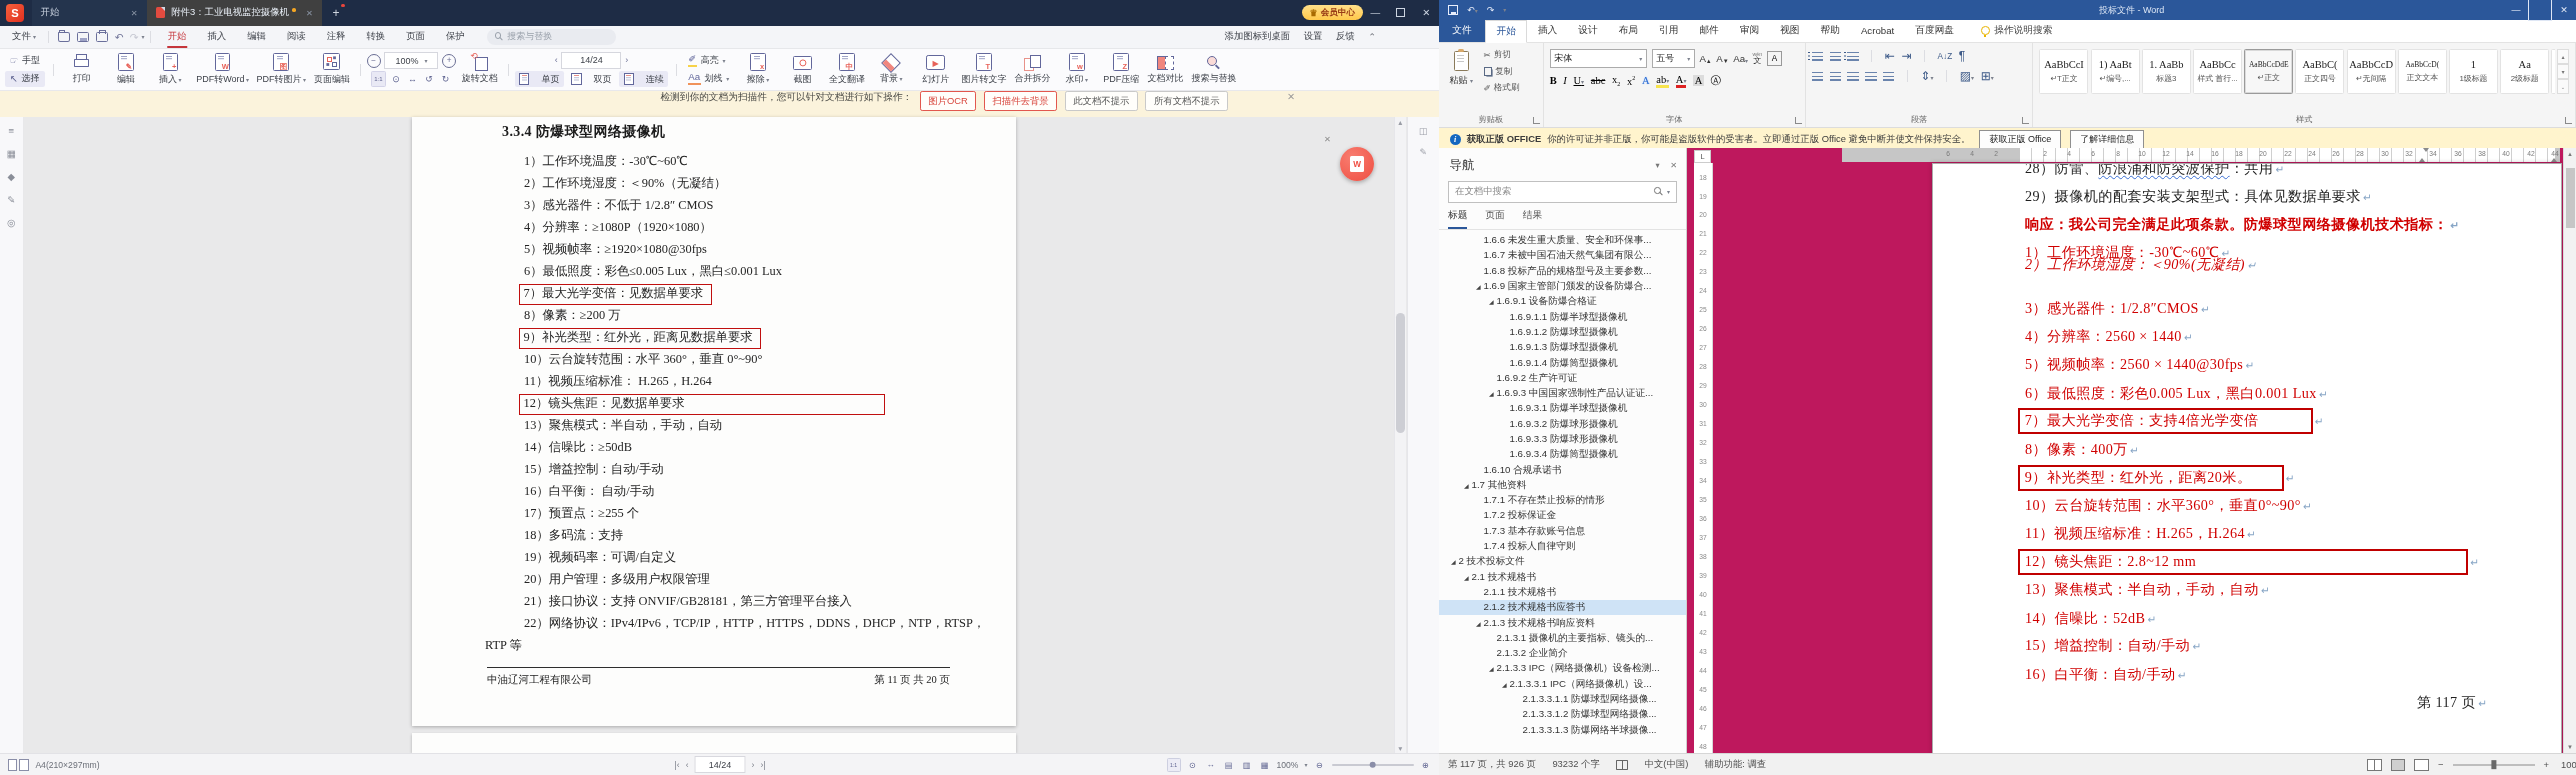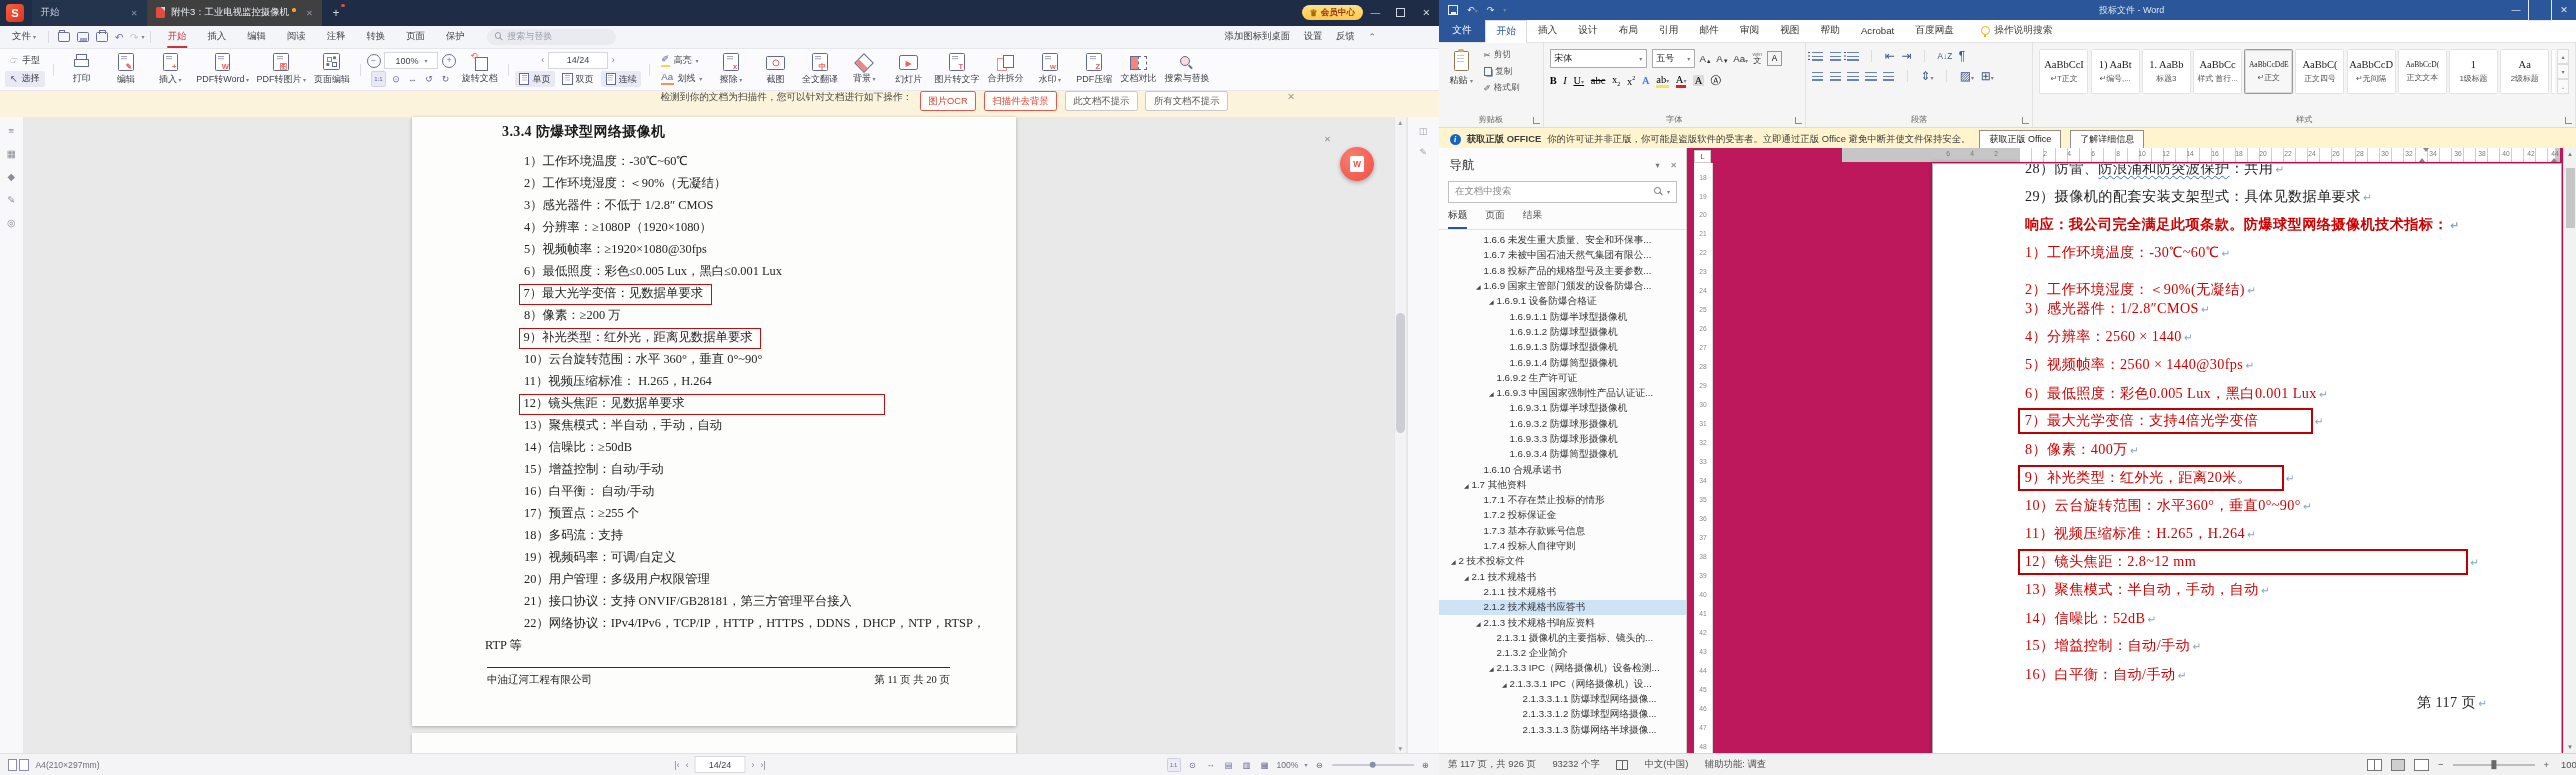--- a/index.html
+++ b/index.html
@@ -94,21 +94,21 @@
   .circ{width:12px;height:12px;border:1px solid #6a6e94;border-radius:50%;display:flex;align-items:center;justify-content:center;
     font-size:8.2px;color:#6a6e94;line-height:1}
   .zbox{width:52px;height:15px;border:0.7px solid #d6d7de;background:#fff;display:flex;align-items:center;justify-content:center;
     gap:6px;font-size:9px;color:#3e424a}
   .minirow{display:flex;align-items:center;gap:3px}
   .minib{min-width:13.5px;height:13.5px;display:flex;align-items:center;justify-content:center;font-size:9px;color:#5f6491;border-radius:1.5px}
   .minib.sel{background:#e9e9f5;border:0.7px solid #d3d3e8;font-size:6px}
   .pgbox{width:58px;height:15px;border:0.7px solid #d6d7de;background:#fff;display:flex;align-items:center;justify-content:center;
     font-size:9px;color:#3e424a}
   .navarr{font-size:9px;color:#6a6e94}
-  .vmode{display:flex;align-items:center;gap:3px;font-size:9px;color:#3e424a;padding:1.5px 4.5px;border-radius:2.2px}
+  .vmode{display:flex;align-items:center;gap:12px;font-size:9px;color:#3e424a;padding:1.5px 4.5px;border-radius:2.2px}
   .vmode.sel{background:#e9e9f5}
   .vmico{width:8.2px;height:10.5px;border:1px solid #62679b;position:relative;background:#fff}
   .vmico::after{content:"";position:absolute;left:1.5px;top:1.5px;right:1.5px;height:1.1px;background:#e8928a;box-shadow:0 2.2px 0 #b9bdd6,0 4.5px 0 #b9bdd6}
 
   
   .wps-notice{position:relative;height:27px;background:#fbf3dc;display:flex;align-items:flex-start;justify-content:flex-end;
     gap:7.5px;font-size:9.7px;color:#4a4a46;padding-right:211px}
   .nbtn{height:18px;padding:0 7.5px;background:#fffefb;border-radius:2.2px;font-size:9.4px;display:flex;align-items:center}
   .nbtn.red{border:0.7px solid #e2574e;color:#d8453c}
   .nbtn.grey{border:0.7px solid #c9c9c9;color:#595959}
@@ -981,21 +981,21 @@
         <i style="left: 664px;">40</i>
         <i style="left: 689px;">42</i>
         <i style="left: 713px;">44</i>
       </div>
 
     <div class="wpage" id="w-page">
         <div class="dline black" style="top: -5.2px;"><span>28）防雷、</span><span class="wavy">防浪涌和防突波保护</span><span>：共用</span><span class="pmark">↵</span></div>
         <div class="dline black" style="top: 22.5px;"><span>29）摄像机的配套安装支架型式：具体见数据单要求</span><span class="pmark">↵</span></div>
         <div class="dline red bold" style="top: 51px;"><span>响应：我公司完全满足此项条款。防爆球型网络摄像机技术指标：</span><span class="pmark">↵</span></div>
         <div class="dline red" style="top: 79px;"><span>1）工作环境温度：-30℃~60℃</span><span class="pmark">↵</span></div>
-        <div class="dline red" style="top: 116px;"><span>2）工作环境湿度：＜90%(无凝结)</span><span class="pmark">↵</span></div>
+        <div class="dline red" style="top: 91px; font-style: italic;"><span>2）工作环境湿度：＜90%(无凝结)</span><span class="pmark">↵</span></div>
         <div class="dline red" style="top: 135px;"><span>3）感光器件：1/2.8″CMOS</span><span class="pmark">↵</span></div>
         <div class="dline red" style="top: 163px;"><span>4）分辨率：2560 × 1440</span><span class="pmark">↵</span></div>
         <div class="dline red" style="top: 191px;"><span>5）视频帧率：2560 × 1440@30fps</span><span class="pmark">↵</span></div>
         <div class="dline red" style="top: 220px;"><span>6）最低照度：彩色0.005 Lux，黑白0.001 Lux</span><span class="pmark">↵</span></div>
         <div class="dline red" style="top: 247px;"><span class="rbox" style="padding-right: 52px;"><span>7）最大光学变倍：支持4倍光学变倍</span></span><span class="pmark">↵</span></div>
         <div class="dline red" style="top: 276px;"><span>8）像素：400万</span><span class="pmark">↵</span></div>
         <div class="dline red" style="top: 304px;"><span class="rbox" style="padding-right: 30px;"><span>9）补光类型：红外光，距离20米。</span></span><span class="pmark">↵</span></div>
         <div class="dline red" style="top: 332px;"><span>10）云台旋转范围：水平360°，垂直0°~90°</span><span class="pmark">↵</span></div>
         <div class="dline red" style="top: 360px;"><span>11）视频压缩标准：H.265，H.264</span><span class="pmark">↵</span></div>
         <div class="dline red" style="top: 388px;"><span class="rbox" style="padding-right: 270px;"><span>12）镜头焦距：2.8~12 mm</span></span><span class="pmark">↵</span></div>

